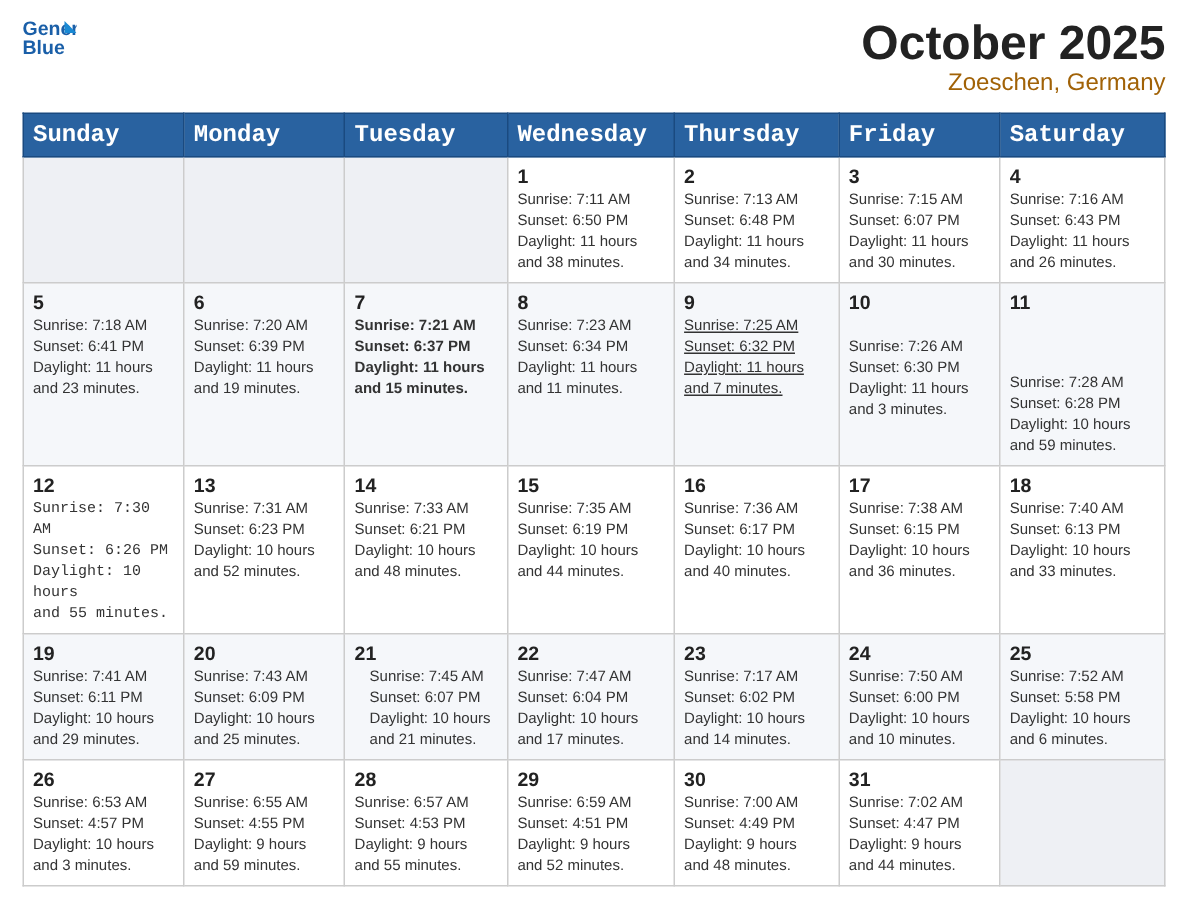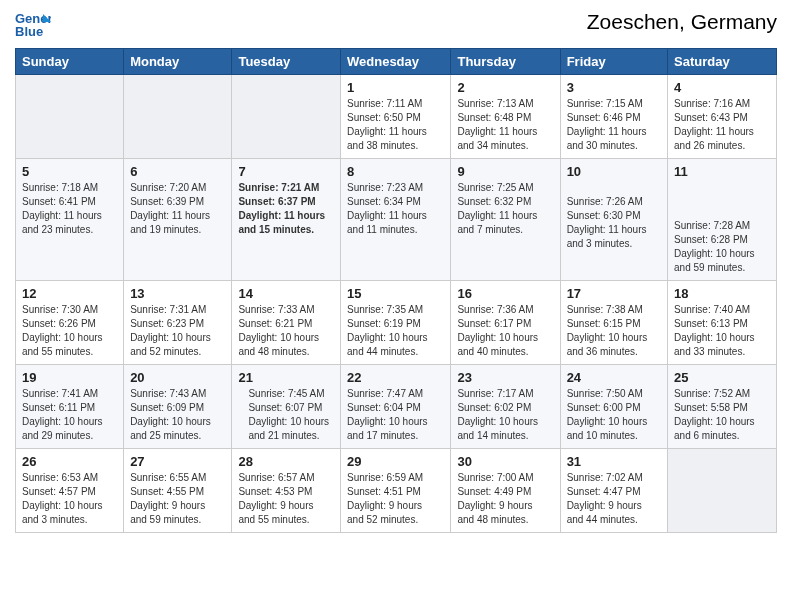--- a/index.html
+++ b/index.html
@@ -30,36 +30,37 @@
     }
     .title-block {
       text-align: right;
     }
     .month-title {
       font-size: 32px;
       font-weight: bold;
       color: #222;
     }
     .location-title {
-      font-size: 21px;
-      color: #000000;
+      font-size: 16px;
+      color: #a16207;
     }
     .calendar {
       width: 100%;
       border-collapse: collapse;
       border: 1px solid #ccc;
     }
     .calendar th {
       background: #2962a0;
       color: #fff;
-      font-size: 13px;
+      font-size: 16px;
       font-weight: bold;
       padding: 5px 6px;
       text-align: left;
       border: 1px solid #1a4a80;
+      font-family: Liberation Mono, monospace;
     }
     .calendar td {
       vertical-align: top;
       padding: 5px 6px;
       border: 1px solid #ccc;
       font-size: 10.5px;
       color: #222;
       width: 113px;
       min-height: 90px;
       background: #fff;
@@ -90,20 +91,21 @@
 <div class="page">
   <div class="header">
     <div class="logo">
       <svg class="logo-icon" viewBox="0 0 36 28">
         <text x="0" y="13" font-size="13" font-weight="bold" fill="#1a5fa8">General</text>
         <text x="0" y="26" font-size="13" font-weight="bold" fill="#1a5fa8">Blue</text>
         <polygon points="28,4 36,12 28,12" fill="#1a8ad4"></polygon>
       </svg>
     </div>
     <div class="title-block">
+      <div class="month-title">October 2025</div>
       <div class="location-title">Zoeschen, Germany</div>
     </div>
   </div>
 
   <table class="calendar">
     <thead>
       <tr>
       <th>Sunday</th>
           <th>Monday</th>
           <th>Tuesday</th>
@@ -128,21 +130,21 @@
           <td>
             <div class="day-num">2</div>
             <div class="cell-info" style="white-space: pre-line;">Sunrise: 7:13 AM
 Sunset: 6:48 PM
 Daylight: 11 hours
 and 34 minutes.</div>
           </td>
           <td>
             <div class="day-num">3</div>
             <div class="cell-info" style="white-space: pre-line;">Sunrise: 7:15 AM
-Sunset: 6:46 PM
+Sunset: 6:07 PM
 Daylight: 11 hours
 and 30 minutes.</div>
           </td>
           <td>
             <div class="day-num">4</div>
             <div class="cell-info" style="white-space: pre-line;">Sunrise: 7:16 AM
 Sunset: 6:43 PM
 Daylight: 11 hours
 and 26 minutes.</div>
           </td>
@@ -171,21 +173,21 @@
           </td>
           <td>
             <div class="day-num">8</div>
             <div class="cell-info" style="white-space: pre-line;">Sunrise: 7:23 AM
 Sunset: 6:34 PM
 Daylight: 11 hours
 and 11 minutes.</div>
           </td>
           <td>
             <div class="day-num">9</div>
-            <div class="cell-info" style="white-space: pre-line;">Sunrise: 7:25 AM
+            <div class="cell-info" style="white-space: pre-line; text-decoration: underline;">Sunrise: 7:25 AM
 Sunset: 6:32 PM
 Daylight: 11 hours
 and 7 minutes.</div>
           </td>
           <td>
             <div class="day-num">10</div>
             <div class="cell-info" style="white-space: pre-line; margin-top: 16px;">Sunrise: 7:26 AM
 Sunset: 6:30 PM
 Daylight: 11 hours
 and 3 minutes.</div>
@@ -194,21 +196,21 @@
             <div class="day-num">11</div>
             <div class="cell-info" style="white-space: pre-line; margin-top: 40px;">Sunrise: 7:28 AM
 Sunset: 6:28 PM
 Daylight: 10 hours
 and 59 minutes.</div>
           </td>
         </tr>
         <tr>
           <td>
             <div class="day-num">12</div>
-            <div class="cell-info" style="white-space: pre-line;">Sunrise: 7:30 AM
+            <div class="cell-info" style="white-space: pre-line; font-family: Liberation Mono, monospace;">Sunrise: 7:30 AM
 Sunset: 6:26 PM
 Daylight: 10 hours
 and 55 minutes.</div>
           </td>
           <td>
             <div class="day-num">13</div>
             <div class="cell-info" style="white-space: pre-line;">Sunrise: 7:31 AM
 Sunset: 6:23 PM
 Daylight: 10 hours
 and 52 minutes.</div>

